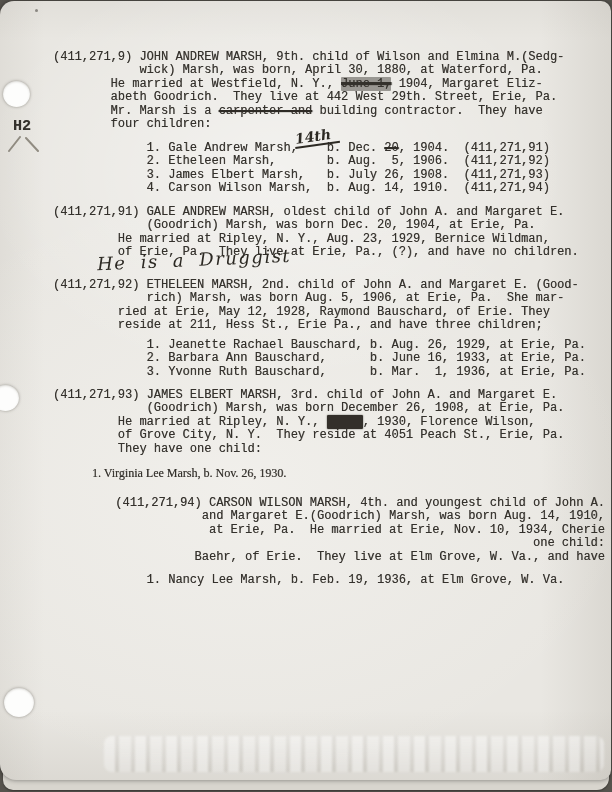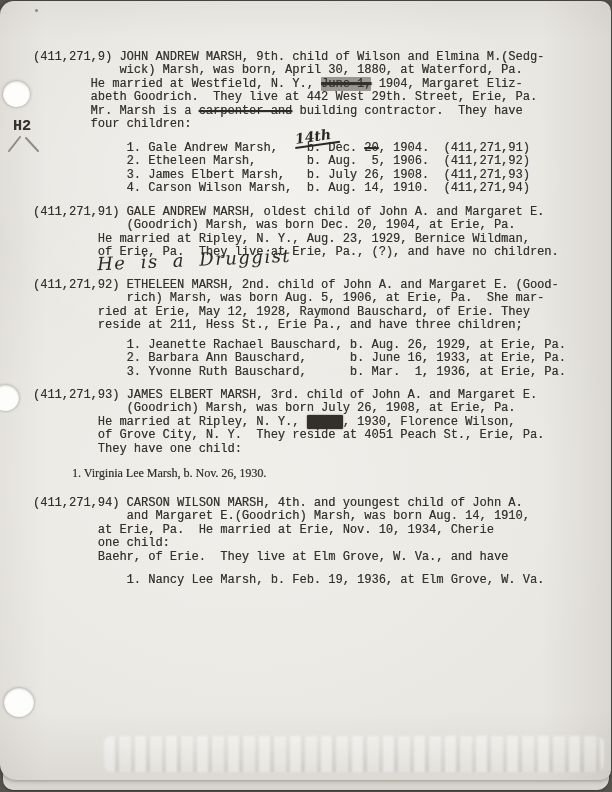--- a/index.html
+++ b/index.html
@@ -31,26 +31,26 @@
   .hole { position:absolute; background:#fdfdfc; border-radius:50%;
     box-shadow:0 0 3px rgba(90,86,78,.55), inset 0 1px 2px rgba(120,115,105,.25); }
   .hole1 { left:3px;  top:80px;  width:27px; height:26px; }
   .hole2 { left:-8px; top:384px; width:27px; height:26px; }
   .hole3 { left:4px;  top:687px; width:30px; height:29px; }
 
   .text-col { position:absolute; left:0; top:0; width:612px; height:780px; }
   .block { position:absolute; left:33px; width:572px; }
   .line {
     white-space:pre; font-size:12px; line-height:13.4px;
-    color:#34312c; text-shadow:0.3px 0.3px 0.5px rgba(52,49,44,.55);
+    color:#34312c; text-shadow:0.3px 0.3px 0.5px rgba(52,49,44,.55);margin-left:20px;
   }
   .b-p1 { top:50px; }  .b-list1 { top:141px; }
   .b-p2 { top:205px; } .b-p3 { top:278px; }
   .b-list2 { top:338px; } .b-p4 { top:388px; } .b-p4c { top:466px;font-family:Liberation Serif, serif; }
-  .b-p5 { top:496px; } .b-p5c { top:573px; }
+  .b-p5 { top:496px;text-align:right; } .b-p5c { top:573px; }
 
   .struck { text-decoration:line-through; text-decoration-thickness:2px; text-decoration-color:#2e2b26; }
   .struck-heavy {
     text-decoration:line-through; text-decoration-thickness:2.5px;
     background:rgba(52,48,42,.45); border-radius:1px;
   }
   .redacted {
     background:#332f2a; color:rgba(51,47,42,0); border-radius:1px;
     box-shadow:0 0 1.5px rgba(40,38,33,.85);
   }
@@ -135,21 +135,21 @@
     </section>
 
     <section class="block b-list2">
       <div class="line"><span>             1. Jeanette Rachael Bauschard, b. Aug. 26, 1929, at Erie, Pa.</span></div>
       <div class="line"><span>             2. Barbara Ann Bauschard,      b. June 16, 1933, at Erie, Pa.</span></div>
       <div class="line"><span>             3. Yvonne Ruth Bauschard,      b. Mar.  1, 1936, at Erie, Pa.</span></div>
     </section>
 
     <section class="block b-p4">
       <div class="line"><span>(411,271,93) JAMES ELBERT MARSH, 3rd. child of John A. and Margaret E.</span></div>
-      <div class="line"><span>             (Goodrich) Marsh, was born July 26, 1908, at Erie, Pa.</span></div>
+      <div class="line"><span>             (Goodrich) Marsh, was born December 26, 1908, at Erie, Pa.</span></div>
       <div class="line"><span>         He married at Ripley, N. Y., </span><span class="redacted">     </span><span>, 1930, Florence Wilson,</span></div>
       <div class="line"><span>         of Grove City, N. Y.  They reside at 4051 Peach St., Erie, Pa.</span></div>
       <div class="line"><span>         They have one child:</span></div>
     </section>
 
     <section class="block b-p4c">
       <div class="line"><span>             1. Virginia Lee Marsh, b. Nov. 26, 1930.</span></div>
     </section>
 
     <section class="block b-p5">

